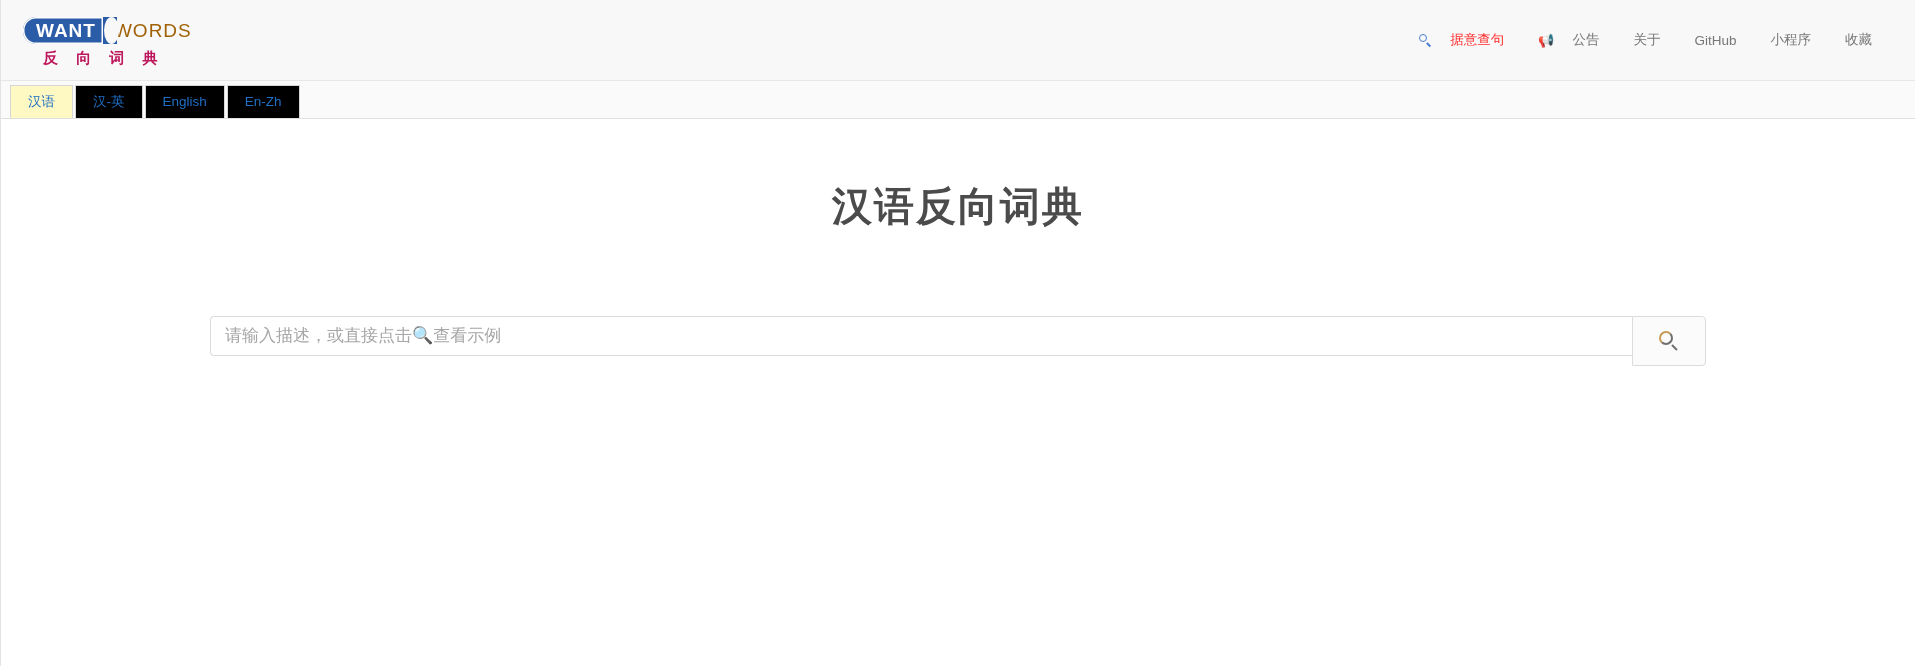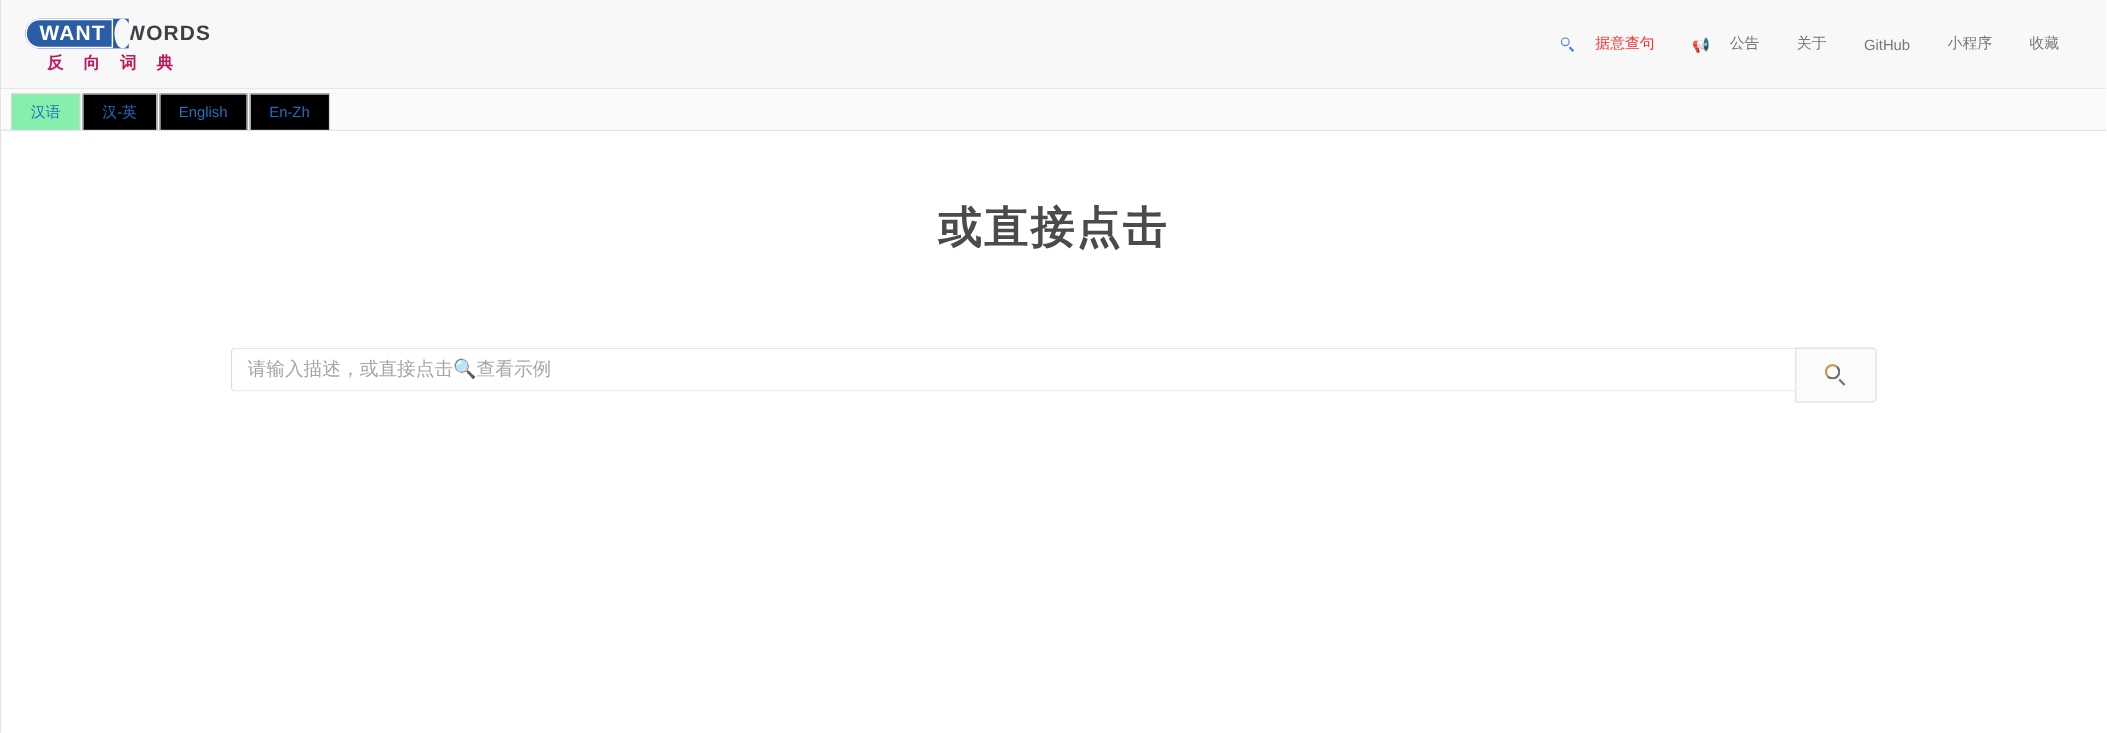--- a/index.html
+++ b/index.html
@@ -71,23 +71,23 @@
     content: "";
     position: absolute;
     left: 2px;
     top: 0;
     width: 15px;
     height: 27px;
     background: #f8f8f8;
     border-radius: 50%;
   }
   .logo-words {
-    color: #404040;
+    color: #a16207;
     font-size: 19px;
-    font-weight: bold;
+    font-weight: normal;
     letter-spacing: 1px;
     line-height: 27px;
     margin-left: -3px;
   }
   .brand-sub {
     color: #be185d;
     font-size: 15px;
     font-weight: bold;
     letter-spacing: 7px;
     margin-top: 6px;
@@ -164,21 +164,21 @@
     height: 33px;
     line-height: 31px;
     padding: 0 17px;
     margin-right: 2px;
     box-sizing: border-box;
     cursor: pointer;
     white-space: nowrap;
   }
   .tab.active {
     color: #1f6fc4;
-    background: #86efac;
+    background: #fef9c3;
     border-color: #d6d6d6;
   }
 
   
   .main {
     padding-top: 60px;
   }
   .page-title {
     text-align: center;
     color: #4b4b4b;
@@ -304,21 +304,21 @@
   <div class="tab">
     <span>English</span>
   </div>
   <div class="tab">
     <span>En-Zh</span>
   </div>
 </div>
 
 <div class="main">
 
-  <h1 class="page-title">或直接点击</h1>
+  <h1 class="page-title">汉语反向词典</h1>
 
   <div class="search-wrap">
     <input class="search-input" type="text" placeholder="请输入描述，或直接点击🔍查看示例" style="">
     <button class="search-btn">
       <span class="btn-icon-search"></span>
     </button>
   </div>
 
 </div>
 

